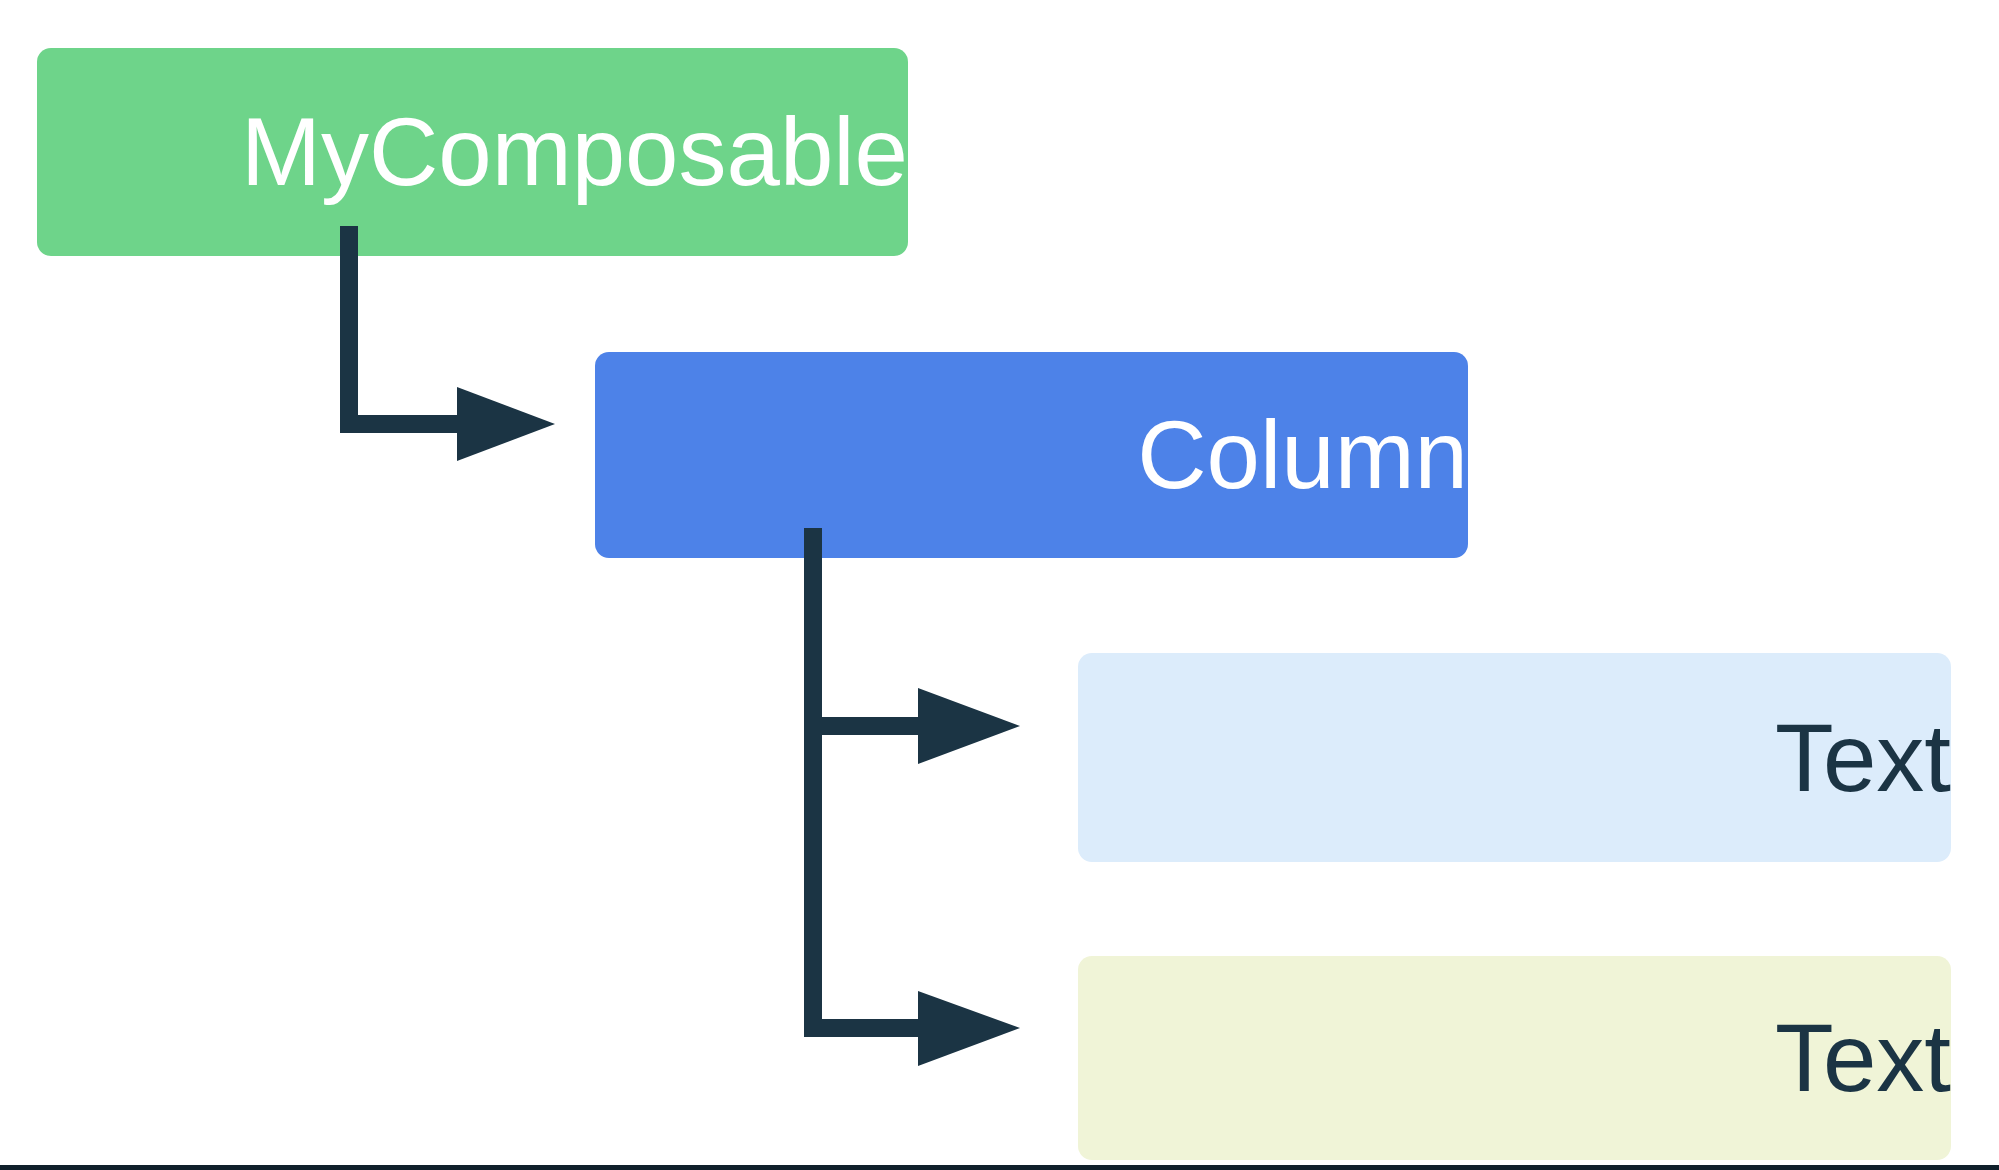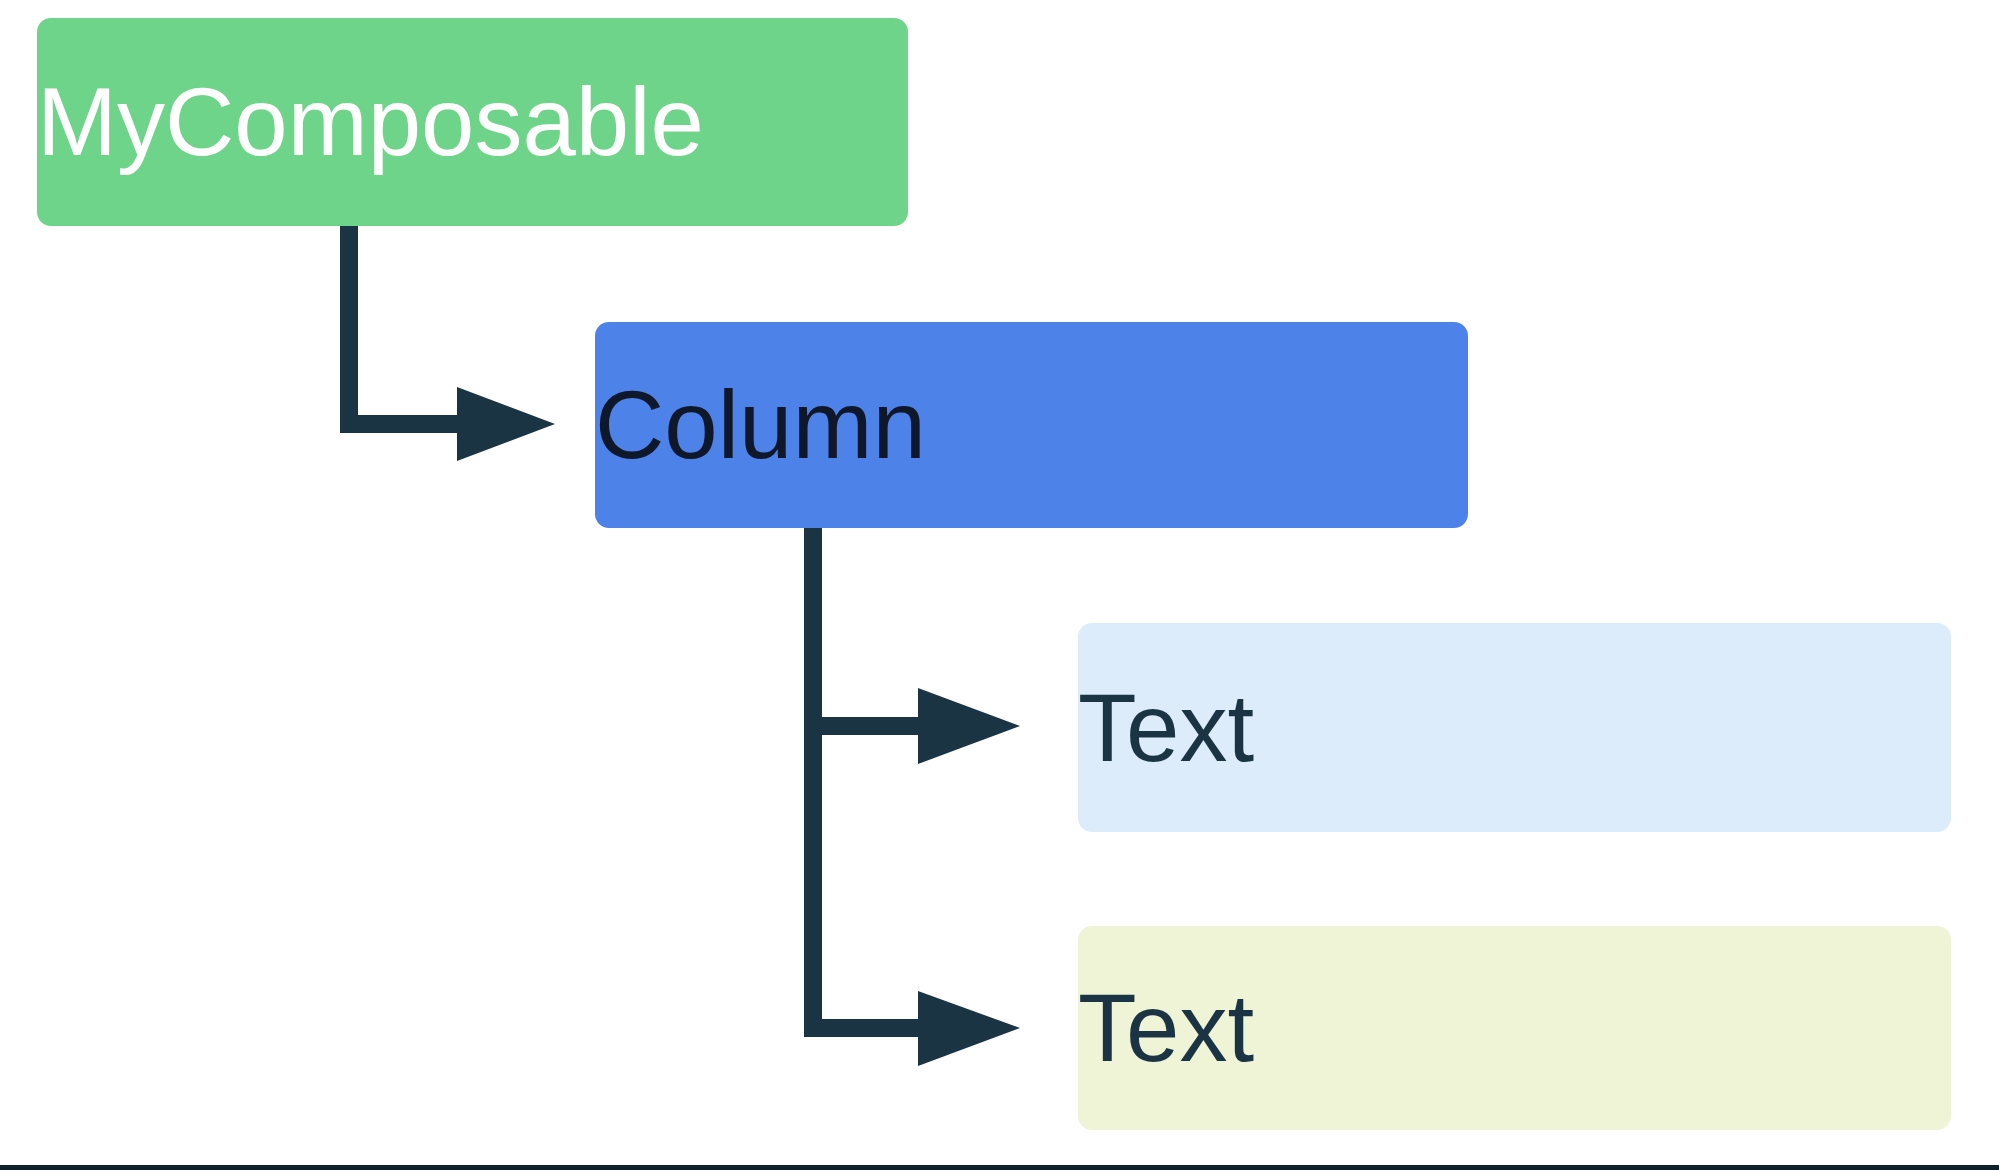--- a/index.html
+++ b/index.html
@@ -13,26 +13,27 @@
     width: 1999px;
     height: 1170px;
     background: #ffffff;
     overflow: hidden;
   }
   .node {
     position: absolute;
     border-radius: 14px;
     display: flex;
     align-items: center;
-    justify-content: flex-start;
+    justify-content: flex-end;
     font-size: 96px;
     font-weight: 400;
     letter-spacing: 0px;
     line-height: 1;
     white-space: nowrap;
+    margin-top: 30px;
   }
   .node-root   { left: 37px;   top: 18px;  width: 871px; height: 208px; }
   .node-column { left: 595px;  top: 322px; width: 873px; height: 206px; }
   .node-text1  { left: 1078px; top: 623px; width: 873px; height: 209px; }
   .node-text2  { left: 1078px; top: 926px; width: 873px; height: 204px; }
   .connectors {
     position: absolute;
     left: 0; top: 0;
     width: 1999px;
     height: 1170px;
@@ -48,21 +49,21 @@
 </style>
 </head>
 <body>
 
 <div class="canvas">
 
   <div class="node node-root" style="background-color: rgb(110, 212, 138); color: rgb(255, 255, 255);">
     <span>MyComposable</span>
   </div>
 
-  <div class="node node-column" style="background-color: rgb(77, 130, 232); color: #0f172a;">
+  <div class="node node-column" style="background-color: rgb(77, 130, 232); color: #ffffff;">
     <span>Column</span>
   </div>
 
   <div class="node node-text1" style="background-color: rgb(220, 236, 251); color: rgb(27, 52, 68);">
     <span>Text</span>
   </div>
 
   <div class="node node-text2" style="background-color: rgb(240, 244, 215); color: rgb(27, 52, 68);">
     <span>Text</span>
   </div>

